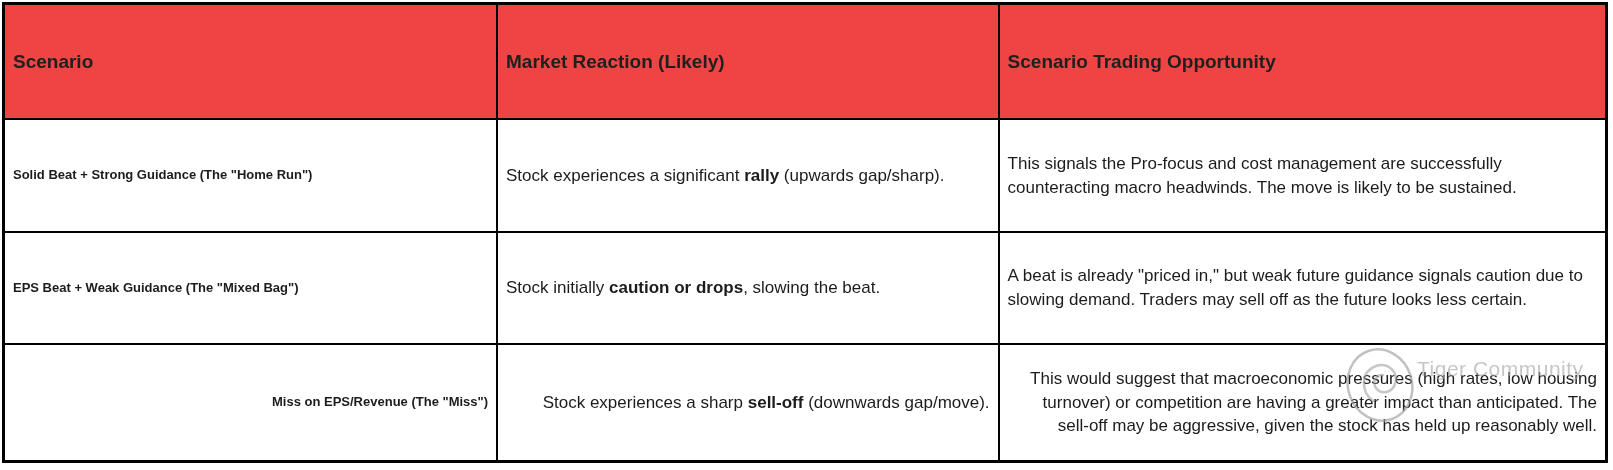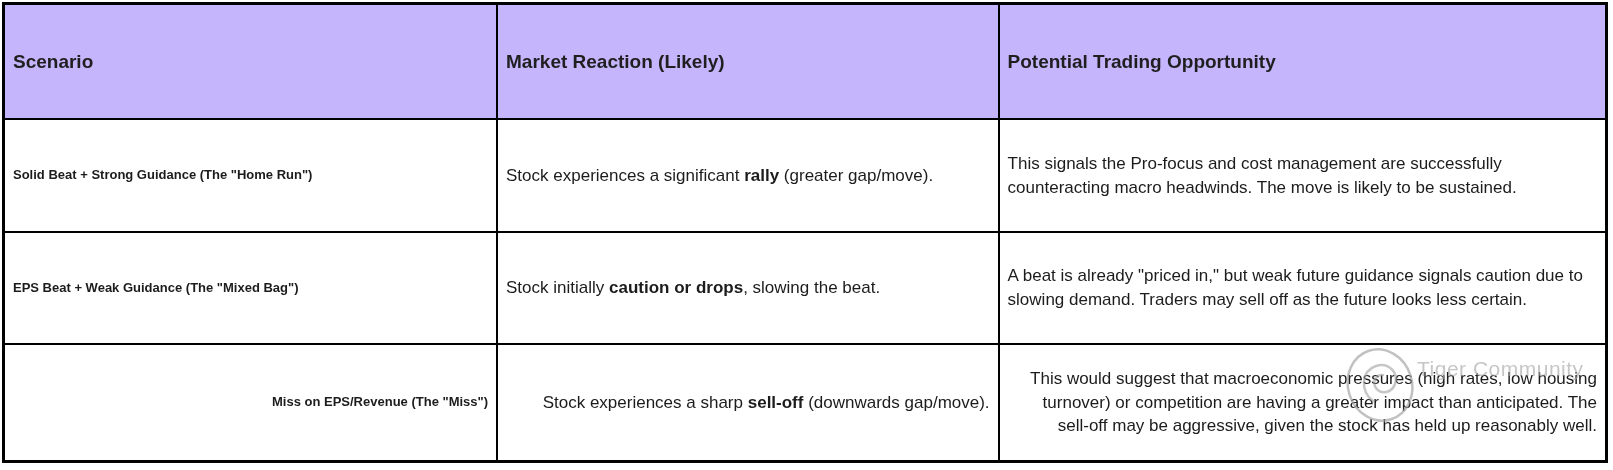--- a/index.html
+++ b/index.html
@@ -22,21 +22,21 @@
     border: 3px solid #000000;
   }
   .scenario-table th, .scenario-table td {
     border: 2px solid #000000;
     vertical-align: middle;
     text-align: left;
     padding: 6px 8px;
     overflow: hidden;
   }
   .scenario-table th {
-    background: #c4b5fd;
+    background: #ef4444;
     font-size: 19px;
     font-weight: bold;
     color: #1f1f1f;
     height: 101px; 
   }
   .scenario-table td {
     background: #ffffff;
     font-size: 17px;
     line-height: 1.4;
   }
@@ -73,27 +73,27 @@
   <table class="scenario-table">
     <colgroup>
       <col class="col-scenario">
         <col class="col-reaction">
         <col class="col-opportunity">
     </colgroup>
     <thead>
       <tr>
         <th>Scenario</th>
         <th>Market Reaction (Likely)</th>
-        <th>Potential Trading Opportunity</th>
+        <th>Scenario Trading Opportunity</th>
       </tr>
     </thead>
     <tbody>
       <tr class="row-1">
         <td class="cell-scenario">Solid Beat + Strong Guidance (The "Home Run")</td>
-        <td><span>Stock experiences a significant </span><b>rally</b><span> (greater gap/move).</span></td>
+        <td><span>Stock experiences a significant </span><b>rally</b><span> (upwards gap/sharp).</span></td>
         <td>This signals the Pro-focus and cost management are successfully counteracting macro headwinds. The move is likely to be sustained.</td>
       </tr>
       <tr class="row-2">
         <td class="cell-scenario">EPS Beat + Weak Guidance (The "Mixed Bag")</td>
         <td><span>Stock initially </span><b>caution or drops</b><span>, slowing the beat.</span></td>
         <td>A beat is already "priced in," but weak future guidance signals caution due to slowing demand. Traders may sell off as the future looks less certain.</td>
       </tr>
       <tr class="row-3">
         <td class="cell-scenario">Miss on EPS/Revenue (The "Miss")</td>
         <td><span>Stock experiences a sharp </span><b>sell-off</b><span> (downwards gap/move).</span></td>

